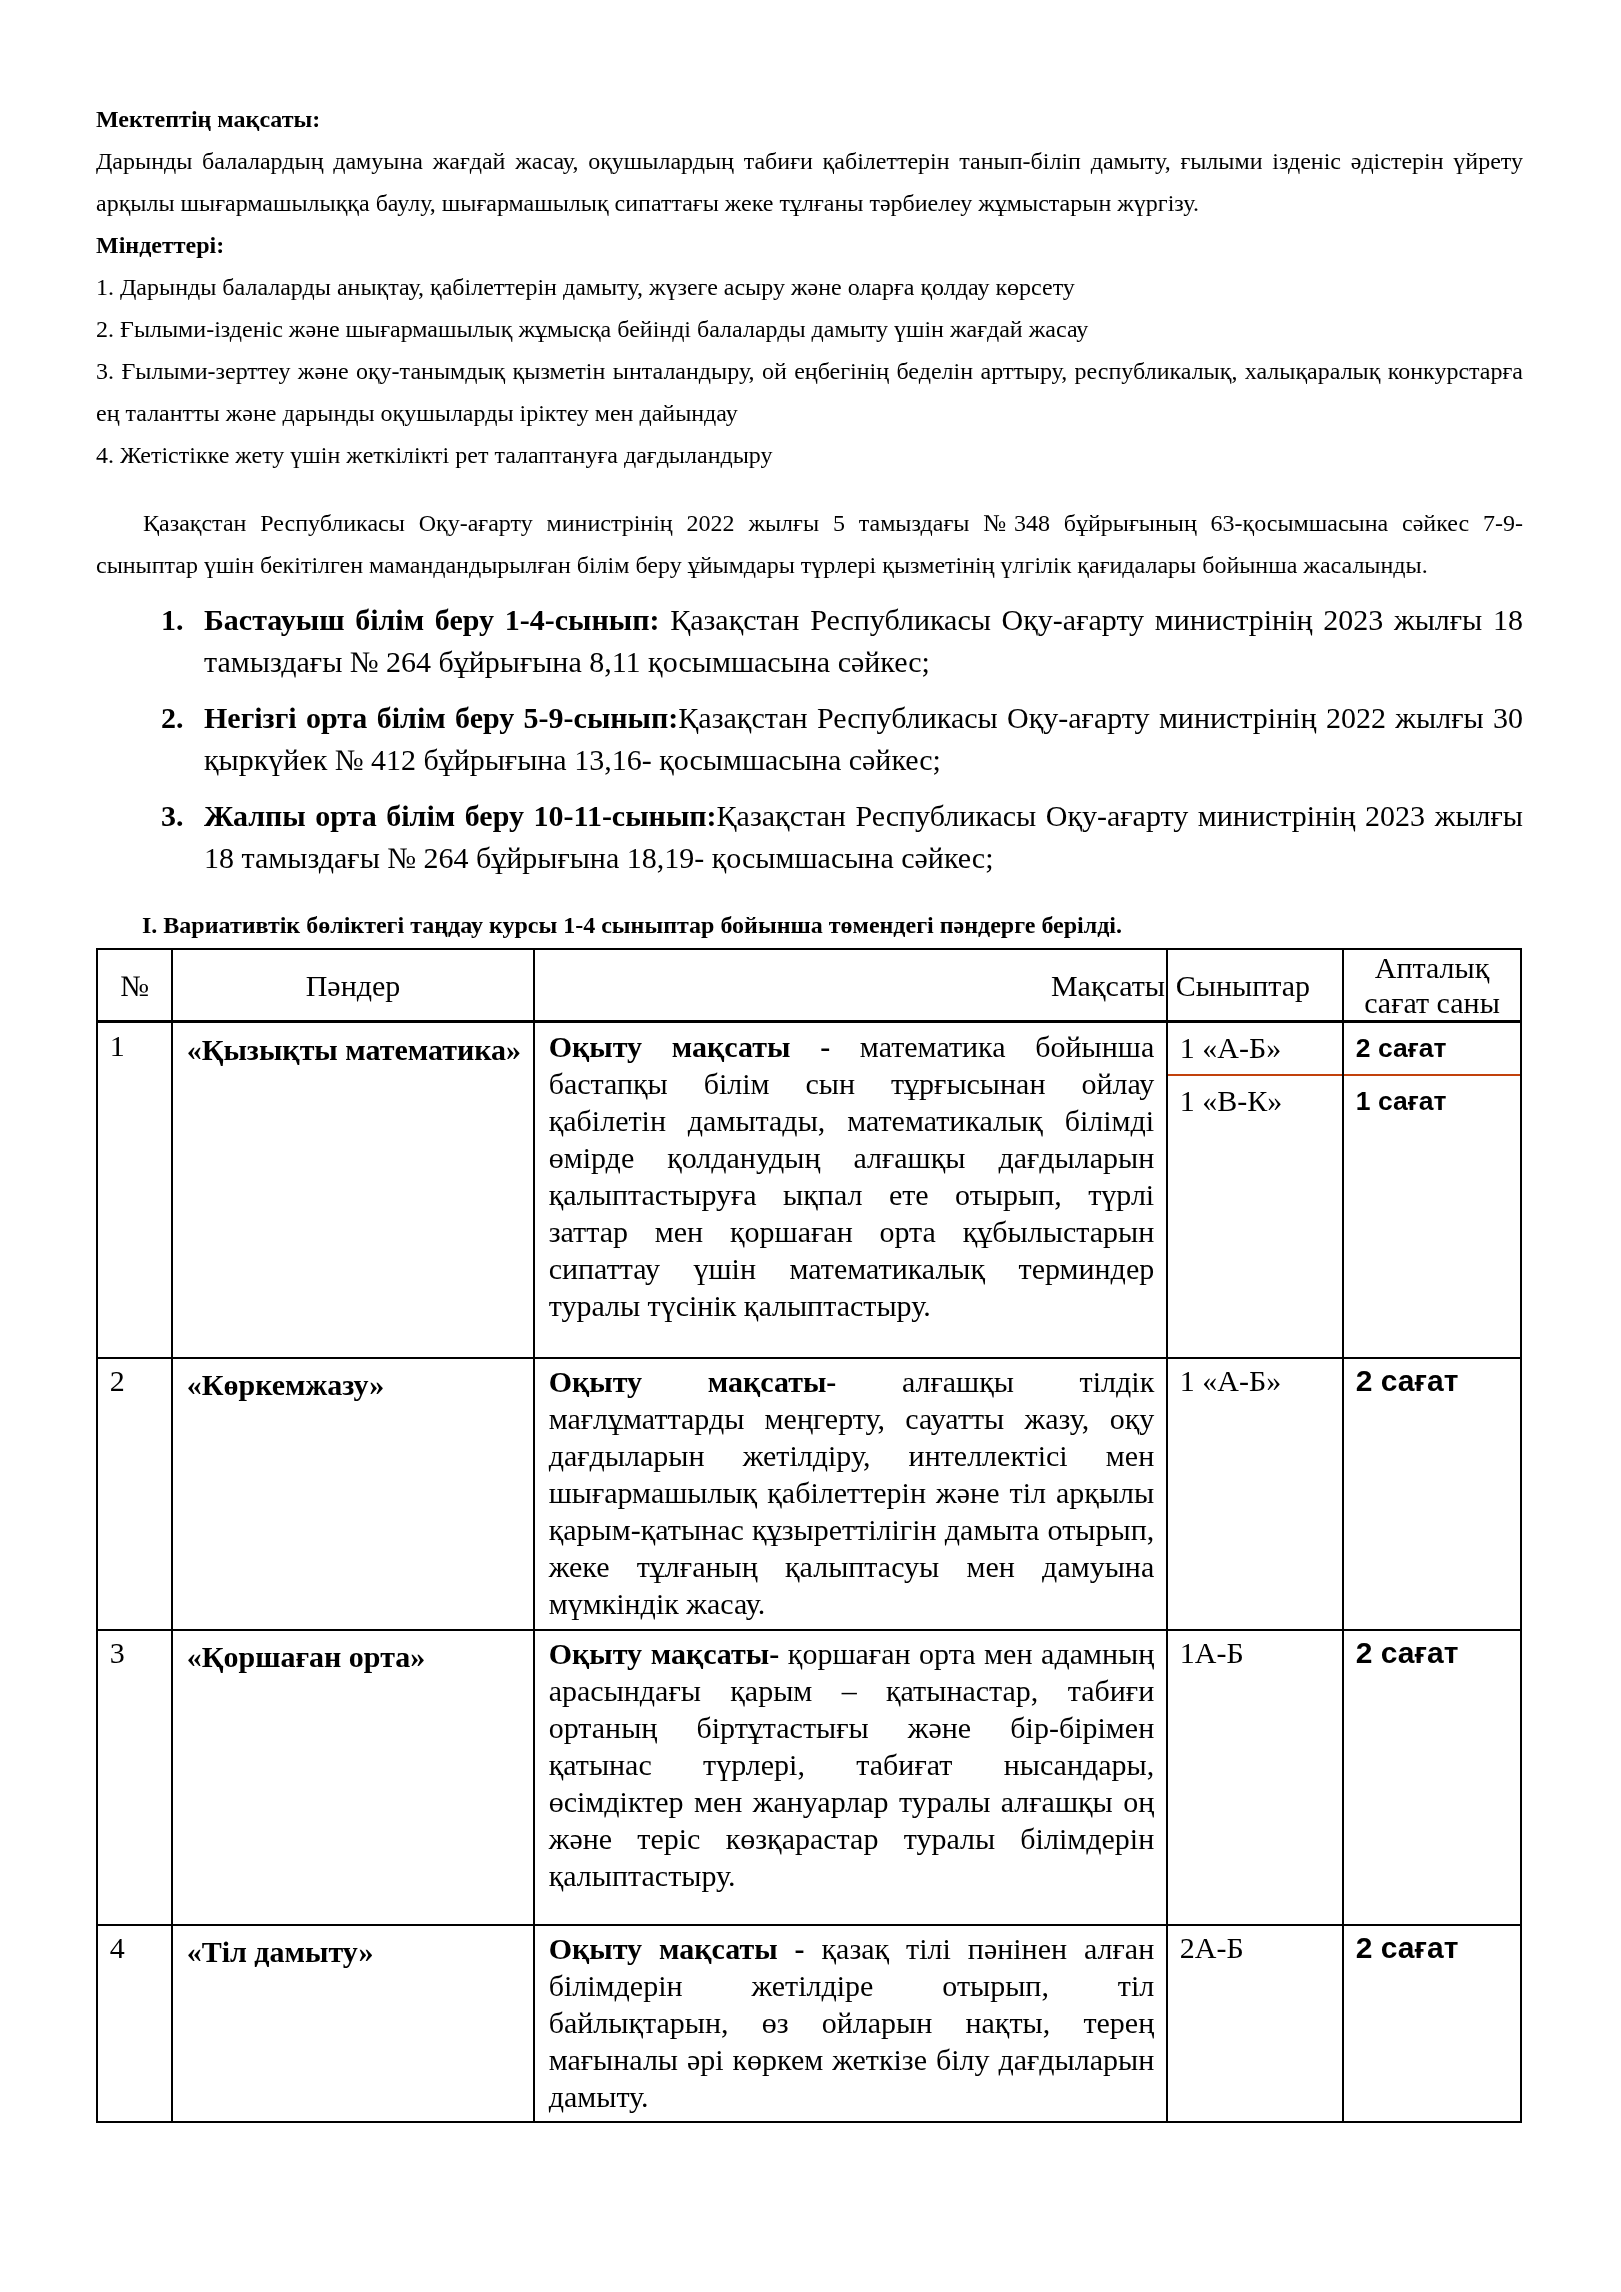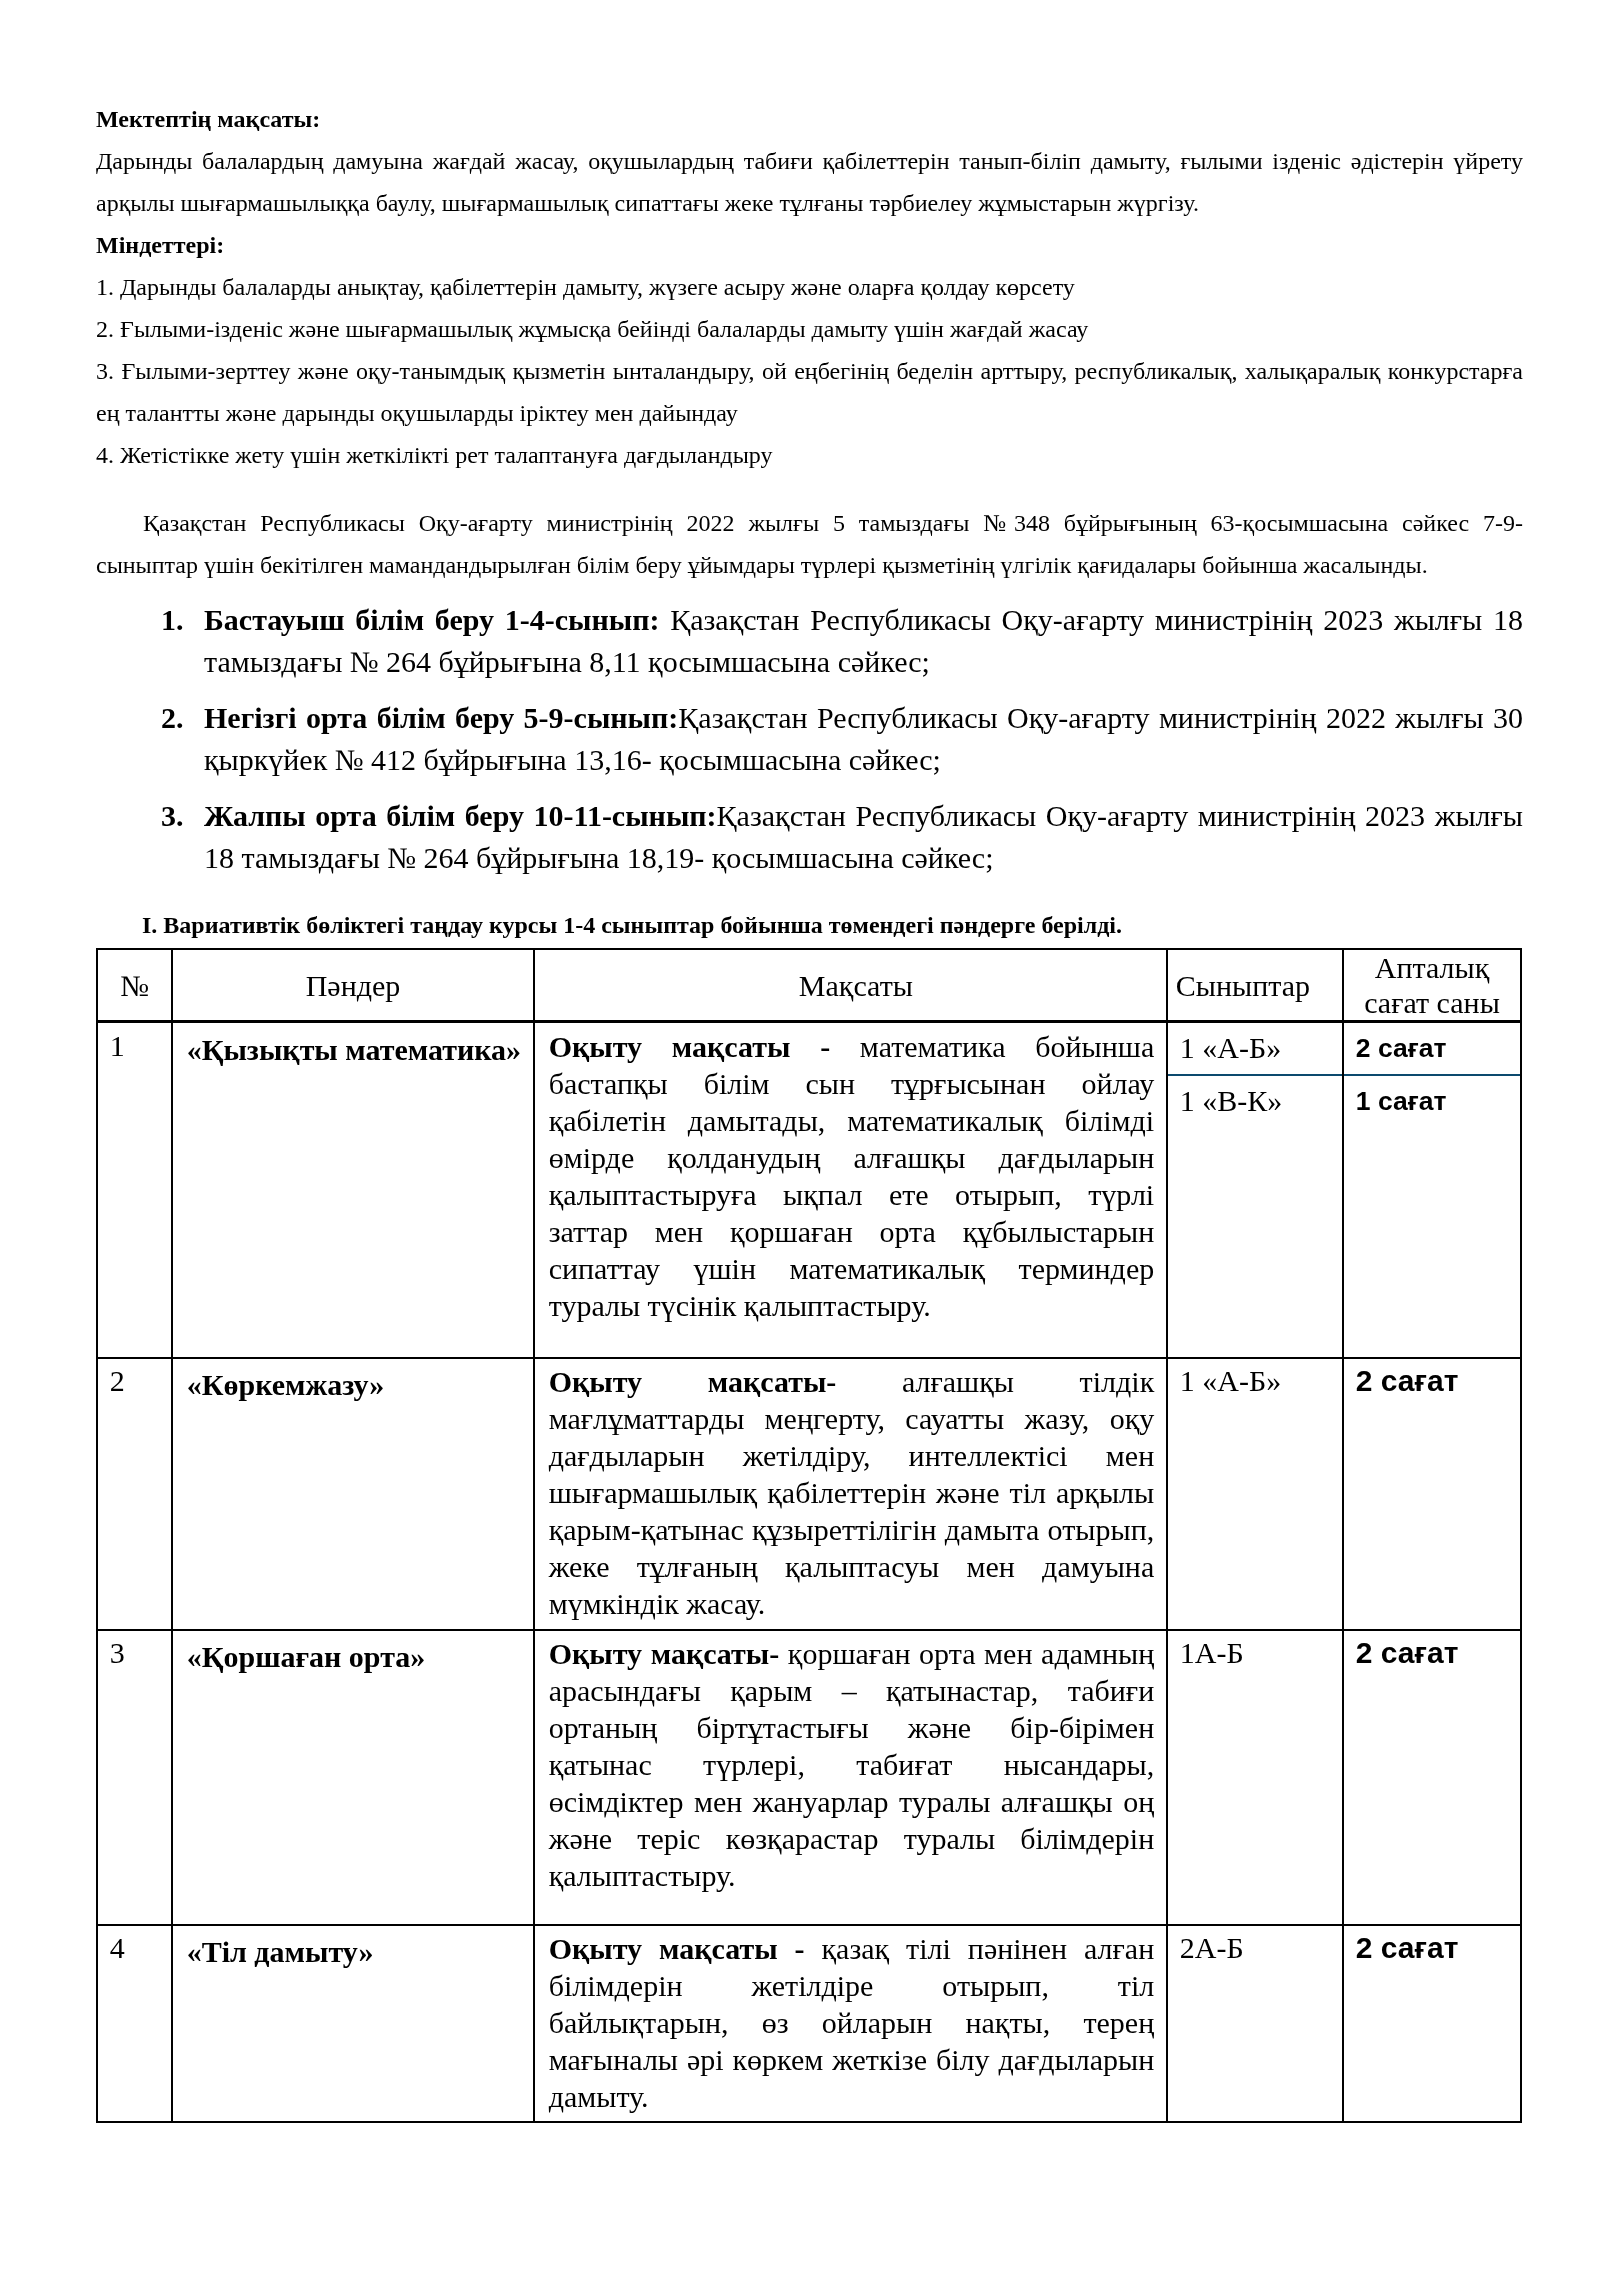--- a/index.html
+++ b/index.html
@@ -44,31 +44,31 @@
     overflow:hidden;
   }
   .courses thead th {
     height:71px;
     border-bottom:3.9px solid #000;
     vertical-align:middle;
     font-weight:normal;
     line-height:35px;
   }
   th.h-num, th.h-subj { font-weight:bold; text-align:center; }
-  th.h-goal { text-align:center; padding-left:11.8px; }
+  th.h-goal { text-align:right; padding-left:11.8px; }
   th.h-class { text-align:left; padding-left:7.8px; font-weight:normal;margin-top:48px; }
   th.h-week { text-align:center; padding:0 3.9px;margin-left:10px; }
 
   td.numcell { padding:5.9px 0 0 11.8px; }
   td.subject { font-weight:bold; padding:5.9px 9.8px 0 13.7px; line-height:41px; }
   td.goal { text-align:justify; padding:4.9px 11.8px 5.9px 13.7px; line-height:37px; }
   td.clscell { padding:5.9px 0 0 11.8px; }
   td.stack { padding:0; }
   .sub { box-sizing:border-box; padding:7.8px 0 0 11.8px; height:51px; }
-  .sub + .sub { border-top:2px solid #0c4a6e; height:auto; }
+  .sub + .sub { border-top:2px solid #c2410c; height:auto; }
   .hours {
     font-family:"Liberation Sans","DejaVu Sans",sans-serif;
     font-weight:bold; font-size:26.5px;
     padding-top:9.8px;
   }
   tr.r1 { height:336px; }
   tr.r2 { height:272px; }
   tr.r3 { height:295px; }
   tr.r4 { height:191px; }
 </style>

